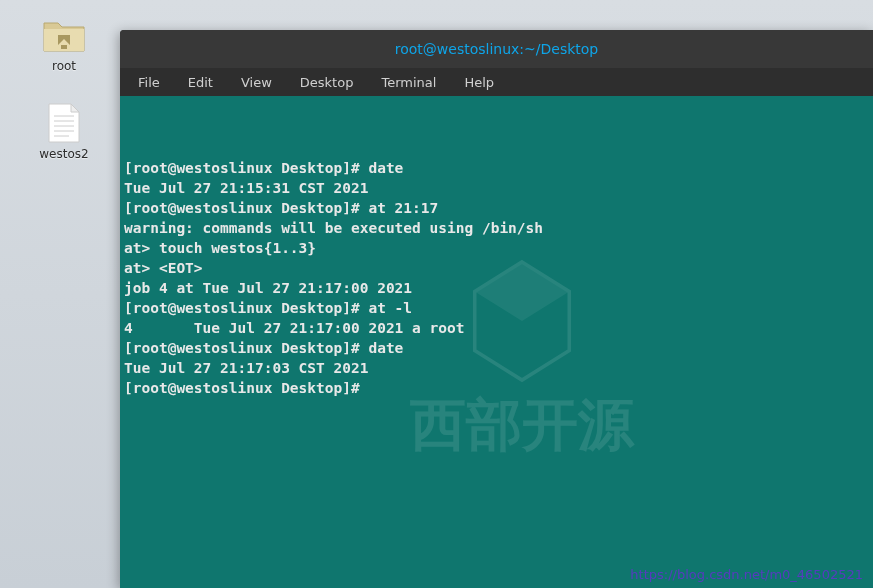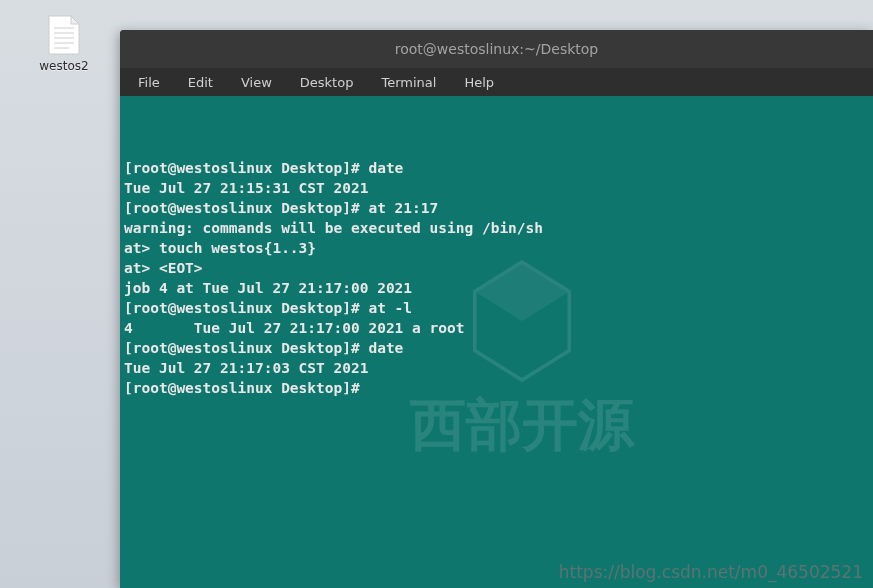--- a/index.html
+++ b/index.html
@@ -55,21 +55,21 @@
       box-shadow: -2px 2px 12px rgba(0,0,0,0.3);
       display: flex;
       flex-direction: column;
     }
     .title-bar {
       height: 38px;
       background: #383838;
       display: flex;
       align-items: center;
       justify-content: center;
-      color: #a3a3a3;
+      color: #0ea5e9;
       font-size: 14px;
       border-radius: 4px 0 0 0;
     }
     .menu-bar {
       height: 28px;
       background: #2e2e2e;
       display: flex;
       align-items: center;
       padding: 0 8px;
       gap: 8px;
@@ -103,29 +103,39 @@
       display: flex;
       flex-direction: column;
       align-items: center;
       pointer-events: none;
     }
     .watermark svg { width: 120px; height: 130px; }
     .csdn-mark {
       position: absolute;
       bottom: 6px;
       right: 10px;
-      color: #737373;
-      font-size: 17px;
+      color: #6d28d9;
+      font-size: 13px;
       opacity: 0.75;
     }
   </style>
 </head>
 <body>
 
 <div class="desktop-icons">
+    <div class="desktop-icon">
+      <div class="icon-img folder-icon">
+        <svg viewBox="0 0 48 40">
+          <path d="M4 8 L18 8 L22 12 L44 12 L44 36 L4 36 Z" fill="#d9c995" stroke="#b8a870" stroke-width="1"></path>
+          <path d="M4 14 L44 14 L44 36 L4 36 Z" fill="#e8dcb0"></path>
+          <path d="M18 20 L30 20 L30 30 L24 24 L18 30 Z M21 30 L27 30 L27 34 L21 34 Z" fill="#a89860"></path>
+        </svg>
+      </div>
+      <div class="label">root</div>
+    </div>
     <div class="desktop-icon">
       <div class="icon-img file-icon">
         <svg viewBox="0 0 34 42">
           <path d="M2 2 L24 2 L32 10 L32 40 L2 40 Z" fill="#fff" stroke="#ccc"></path>
           <path d="M24 2 L24 10 L32 10 Z" fill="#eee" stroke="#ccc"></path>
           <line x1="7" y1="14" x2="27" y2="14" stroke="#ccc"></line>
           <line x1="7" y1="19" x2="27" y2="19" stroke="#ccc"></line>
           <line x1="7" y1="24" x2="27" y2="24" stroke="#ccc"></line>
           <line x1="7" y1="29" x2="27" y2="29" stroke="#ccc"></line>
           <line x1="7" y1="34" x2="22" y2="34" stroke="#ccc"></line>

